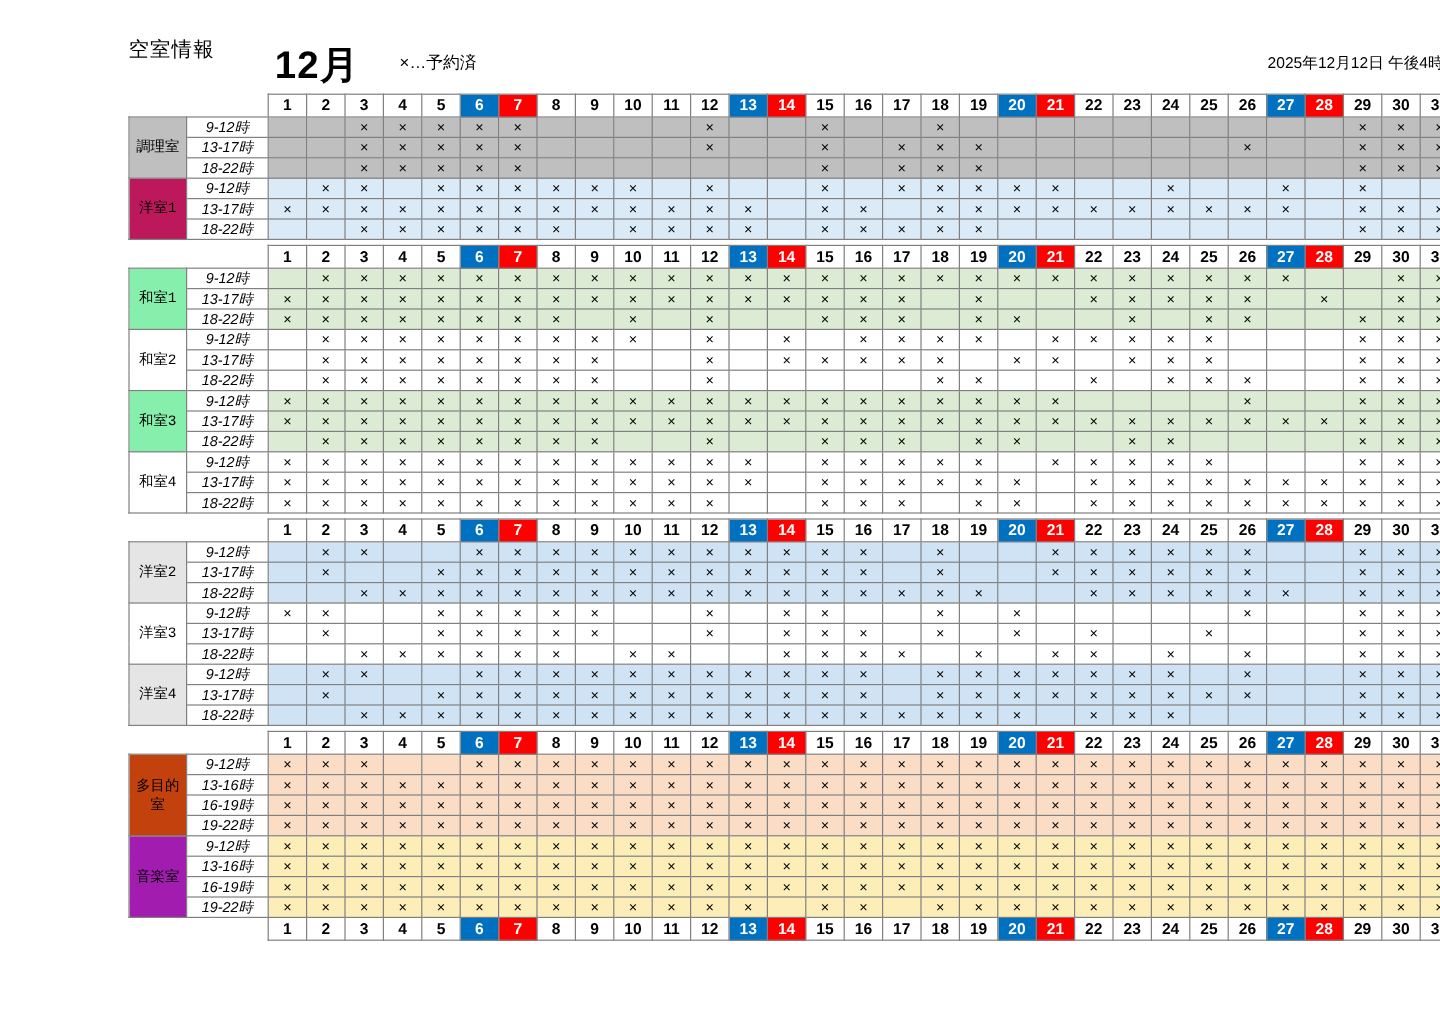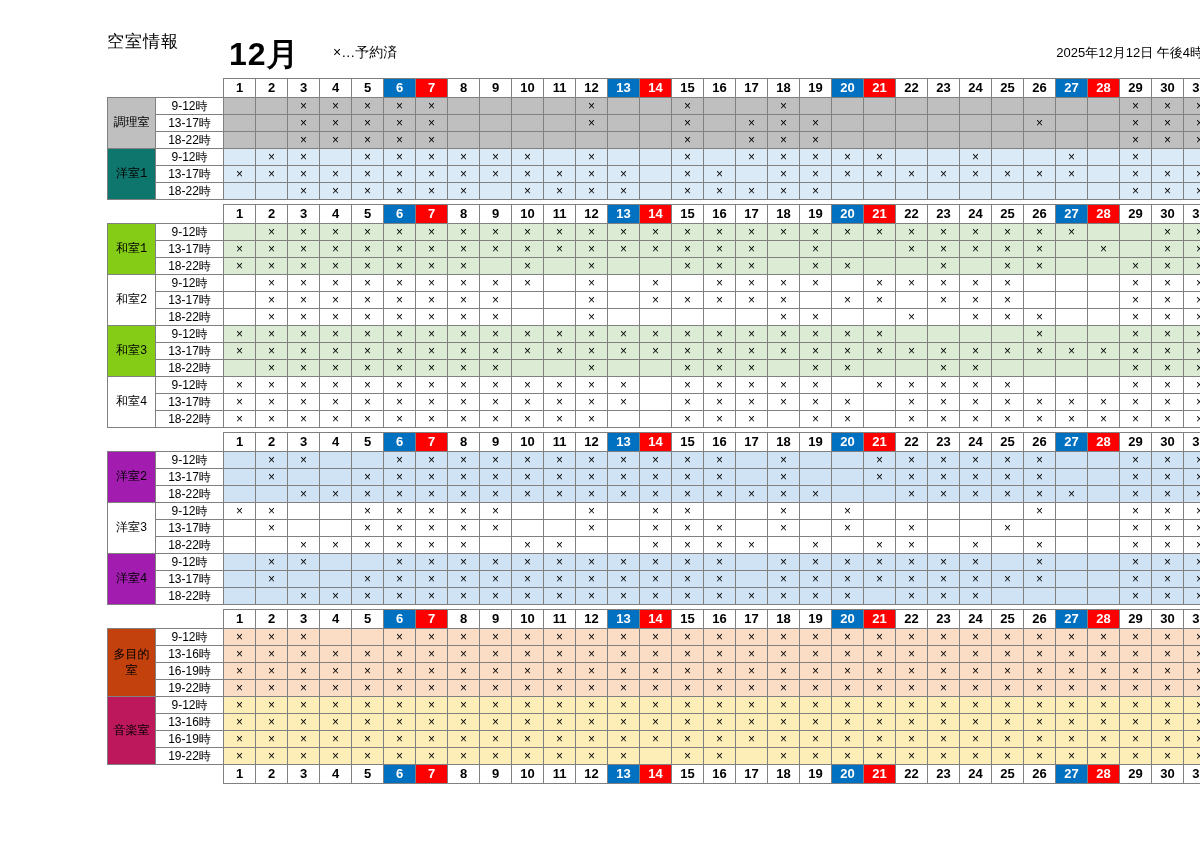--- a/index.html
+++ b/index.html
@@ -48,21 +48,21 @@
     font-weight: normal;
     height: 17px;
     line-height: 16px;
   }
   
   col.c-room  { width: 48px; }
   col.c-time  { width: 68px; }
   col.c-day   { width: 32px; }
 
   .room-cell { font-size: 11.5px; font-family: Liberation Mono, monospace; }
-  .time-cell { font-size: 11.5px; text-align: right; padding-right: 4px; }
+  .time-cell { font-size: 11.5px; text-align: right; padding-right: 4px; font-style: italic; }
 
   
   tr.dayrow td {
     font-size: 13px;
     font-weight: bold;
     background: #ffffff;
     height: 19px;
   }
   tr.dayrow td.sat { background: #0070c0; color: #ffffff; }
   tr.dayrow td.sun { background: #ff0000; color: #ffffff; }
@@ -74,25 +74,25 @@
   
   .bg-gray  { background: #bfbfbf; }
   .bg-blue  { background: #dbeaf7; }
   .bg-green { background: #dcebd3; }
   .bg-lblue { background: #cfe3f5; }
   .bg-orange{ background: #fbddc6; }
   .bg-yellow{ background: #fdeeb8; }
   .bg-white { background: #ffffff; }
 
   .label-gray  { background: #bfbfbf; }
-  .label-blue  { background: #0f766e; }
-  .label-green { background: #84cc16; }
-  .label-lblue { background: #a21caf; }
+  .label-blue  { background: #be185d; }
+  .label-green { background: #86efac; }
+  .label-lblue { background: #e5e5e5; }
   .label-orange{ background: #c2410c; }
-  .label-yellow{ background: #be185d; }
+  .label-yellow{ background: #a21caf; }
 
   .x { font-size: 12px; }
 </style>
 </head>
 <body>
 
 <div id="page">
 
   <div class="hdr-title">空室情報</div>
   <div class="hdr-month">12月</div>

